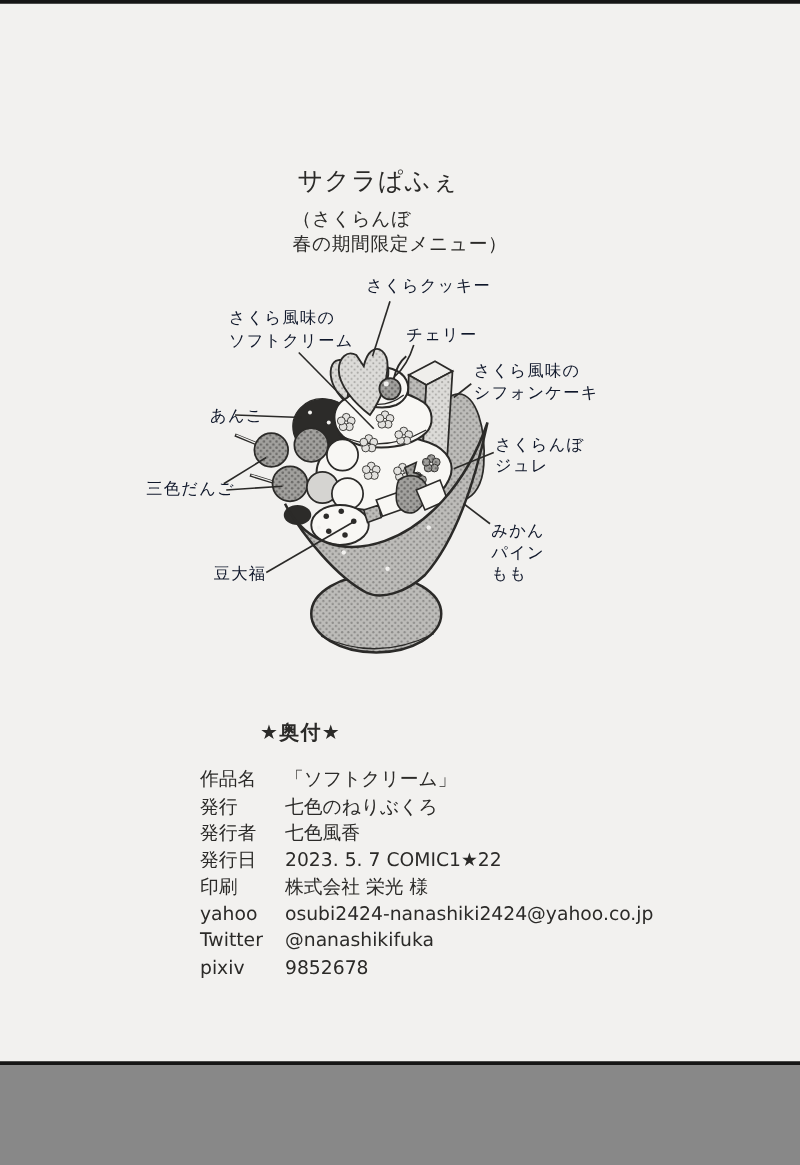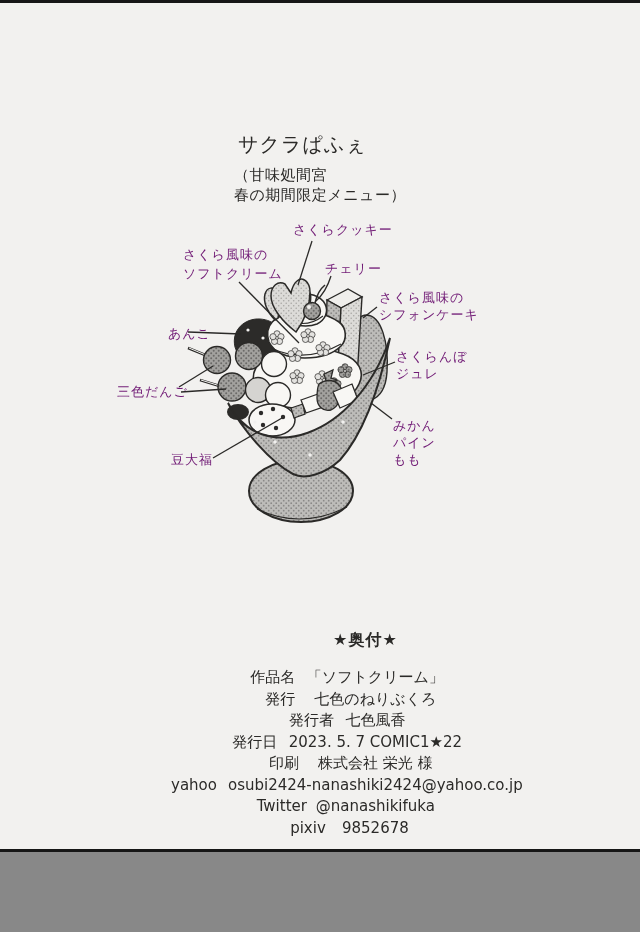--- a/index.html
+++ b/index.html
@@ -14,42 +14,42 @@
   .edge.bottom{bottom:0;height:3px;}
 
   .title-block{position:absolute;left:234px;top:131px;}
   .title-line1{font-size:20px;letter-spacing:1px;margin-bottom:7px;padding-left:4px;}
   .title-line2{font-size:15px;line-height:20px;letter-spacing:0.5px;}
 
   .illo{position:absolute;left:105px;top:212px;}
 
   .lbl{
     position:absolute;font-size:13px;line-height:17px;letter-spacing:1px;
-    white-space:pre-line;color:#701a75;
+    white-space:pre-line;color:#0f172a;
   }
   .lbl.softcream{line-height:19px;}
   .lbl.fruits{line-height:17px;}
 
-  .colophon{position:absolute;left:160px;top:630px;text-align:center;}
+  .colophon{position:absolute;left:160px;top:576px;}
   .colophon .heading{
     font-size:16px;font-weight:600;letter-spacing:1px;
     margin-left:48px;margin-bottom:16px;
   }
   .colophon .row{font-size:15px;line-height:21.5px;white-space:nowrap;}
   .colophon .rl{display:inline-block;width:68px;}
 </style>
 </head>
 <body>
 
 <div class="page">
   <div class="edge top"></div>
 
   <div class="title-block">
     <div class="title-line1">サクラぱふぇ</div>
-    <div class="title-line2">（甘味処間宮</div>
+    <div class="title-line2">（さくらんぼ</div>
     <div class="title-line2">春の期間限定メニュー）</div>
   </div>
 
   <svg class="illo" width="380" height="330" viewBox="0 0 380 330">
     <defs>
       <pattern id="toneMid" width="5" height="5" patternUnits="userSpaceOnUse">
         <rect width="5" height="5" fill="#bdbcb9"></rect>
         <circle cx="1.2" cy="1.2" r="0.9" fill="#8a8987"></circle>
         <circle cx="3.7" cy="3.7" r="0.9" fill="#8a8987"></circle>
       </pattern>

